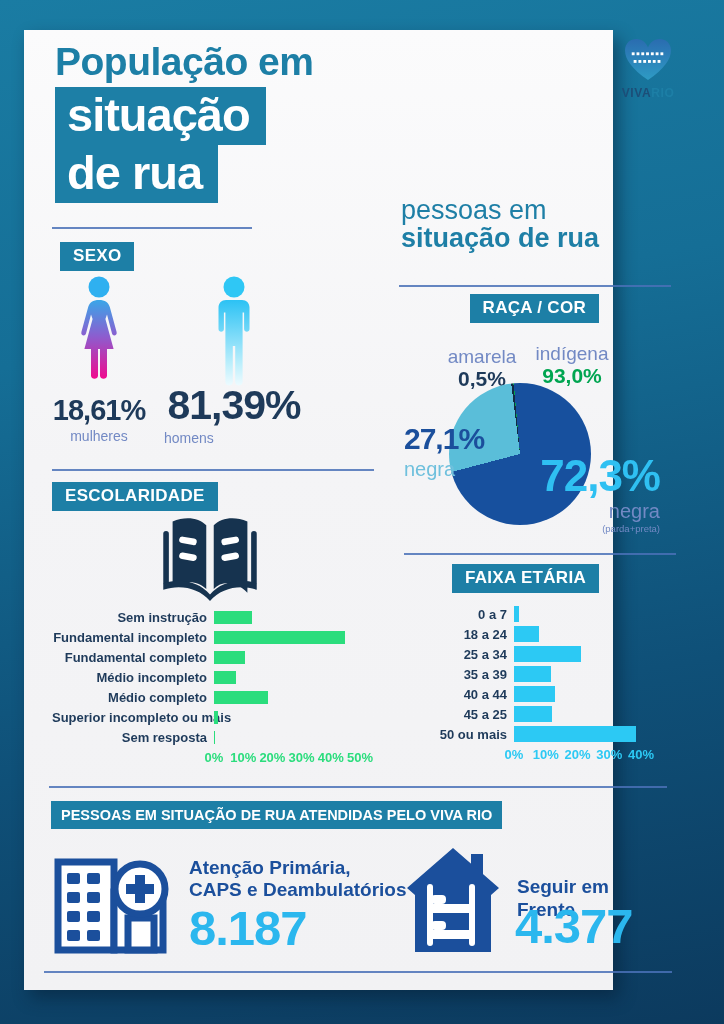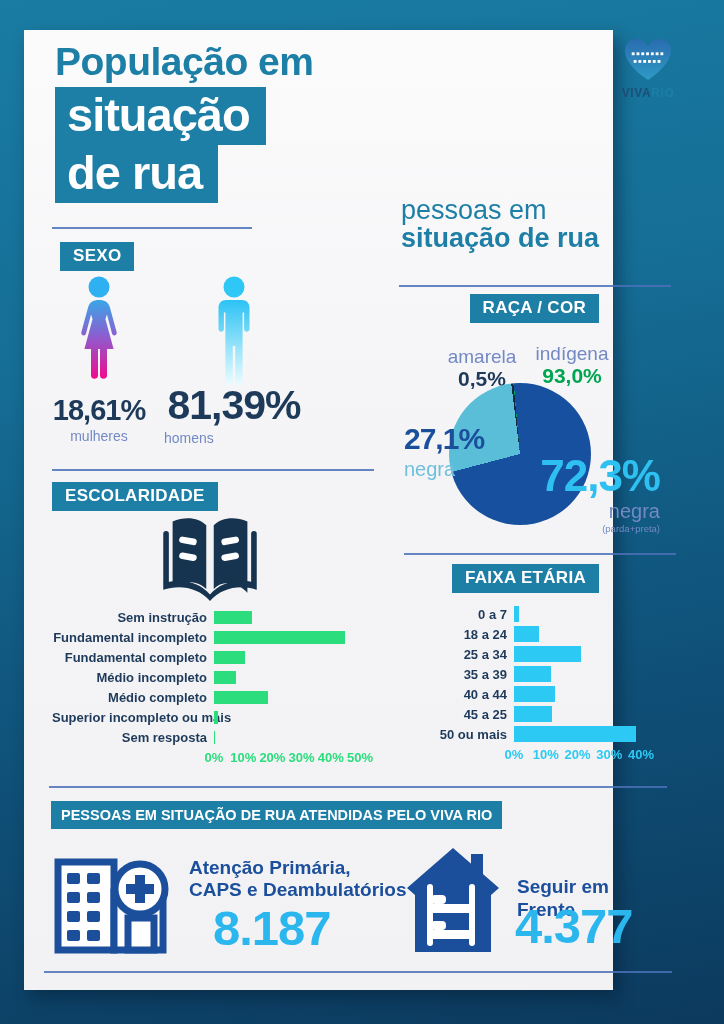--- a/index.html
+++ b/index.html
@@ -287,21 +287,21 @@
       <rect x="15" y="78" width="13" height="11" rx="2"></rect>
           <rect x="35" y="78" width="13" height="11" rx="2"></rect>
     </g>
     <rect x="76" y="66" width="26" height="32" fill="#ffffff" stroke="#1b4f9c" stroke-width="7"></rect>
     <circle cx="88" cy="37" r="25" fill="#ffffff" stroke="#1b4f9c" stroke-width="7"></circle>
     <path fill="#1b4f9c" d="M83,23 h10 v9 h9 v10 h-9 v9 h-10 v-9 h-9 v-10 h9 Z"></path>
   </svg>
 
   <div class="abs stat-line" style="left:165px;top:827px;">Atenção Primária,</div>
   <div class="abs stat-line" style="left:165px;top:849px;">CAPS e Deambulatórios</div>
-  <div class="abs stat-num" style="left:165px;top:874px;margin-left:24px;">8.187</div>
+  <div class="abs stat-num" style="left:165px;top:874px;">8.187</div>
 
   <svg class="abs" style="left:383px;top:818px;" width="92" height="104" viewBox="0 0 92 104">
     <g fill="#1b4f9c">
       <rect x="64" y="6" width="12" height="22"></rect>
       <path d="M46,0 L92,40 L84,47 L84,104 L8,104 L8,47 L0,40 Z"></path>
     </g>
     <g fill="#ffffff">
       <rect x="20" y="36" width="6" height="62" rx="3"></rect>
       <rect x="62" y="36" width="6" height="62" rx="3"></rect>
       <rect x="24" y="47" width="15" height="9" rx="4"></rect>

